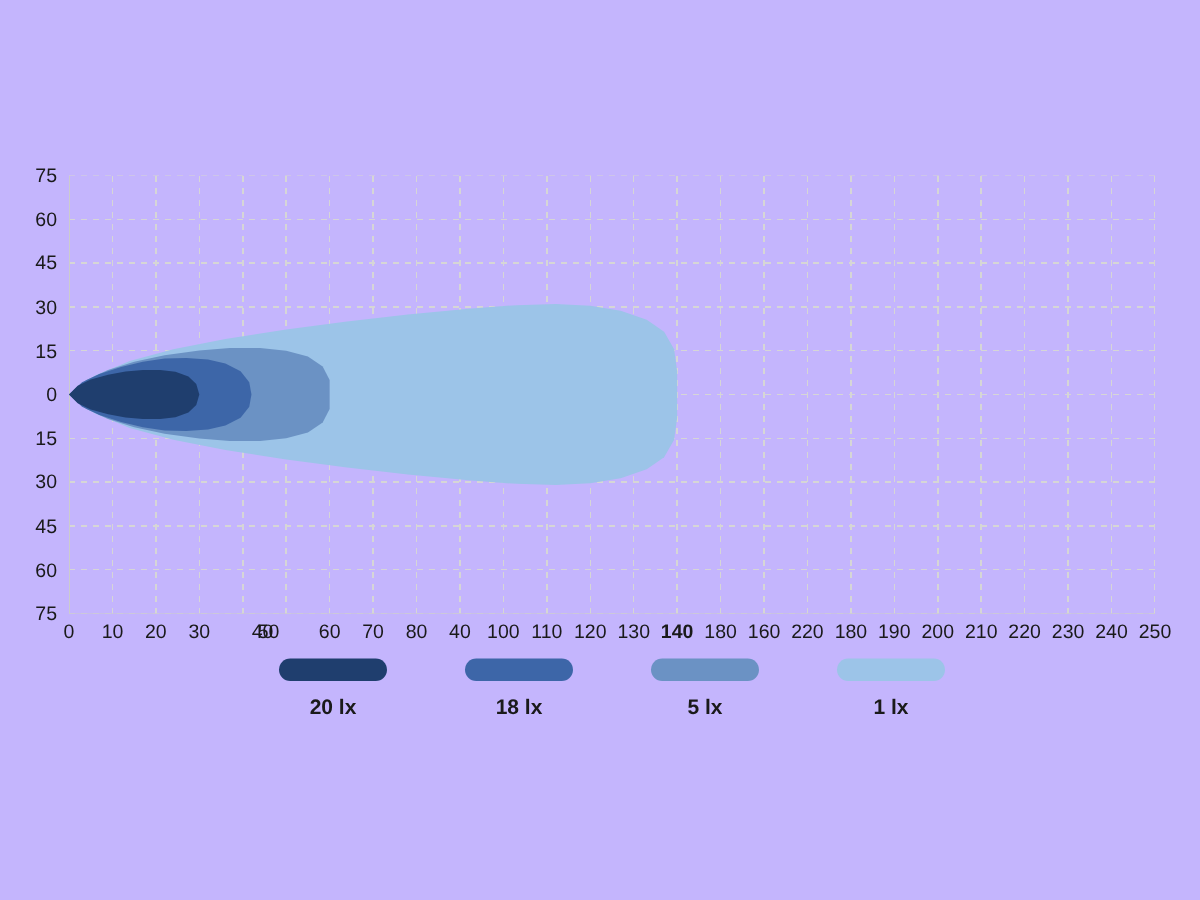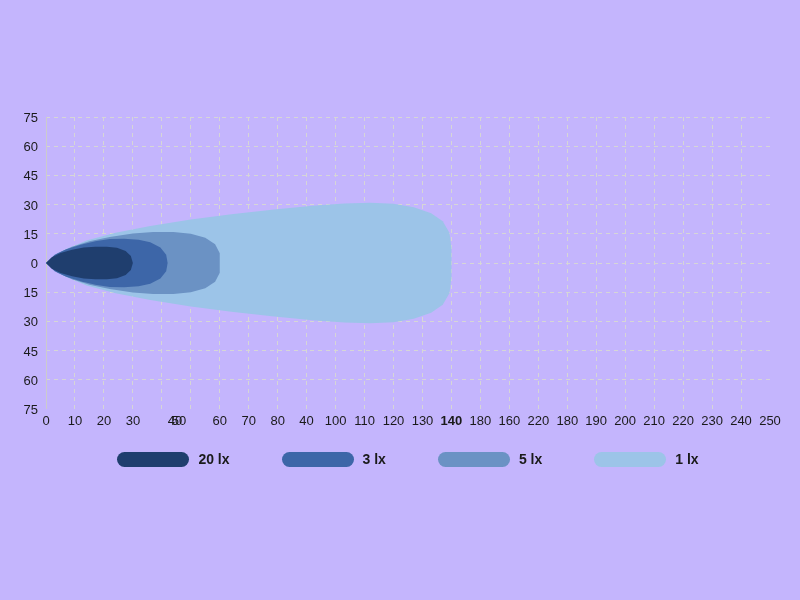--- a/index.html
+++ b/index.html
@@ -80,21 +80,21 @@
     width: 724px;
     height: 26px;
     display: flex;
     flex-direction: row;
     align-items: center;
     justify-content: center;
     gap: 52px;
   }
   .legend-item {
     display: flex;
-    flex-direction: row;
+    flex-direction: column;
     align-items: center;
     gap: 9px;
   }
   .legend-swatch {
     width: 72px;
     height: 15px;
     border-radius: 8px;
   }
   .legend-label {
     font-family: "Liberation Sans", sans-serif;
@@ -202,21 +202,21 @@
       <div class="tick-label" style="position: absolute; left: 724px;">250</div>
     </div>
 
   <div id="legend">
       <div class="legend-item">
         <span class="legend-swatch" style="background: rgb(31, 62, 110);"></span>
         <span class="legend-label">20 lx</span>
       </div>
       <div class="legend-item">
         <span class="legend-swatch" style="background: rgb(61, 102, 168);"></span>
-        <span class="legend-label">3 lx</span>
+        <span class="legend-label">18 lx</span>
       </div>
       <div class="legend-item">
         <span class="legend-swatch" style="background: rgb(107, 146, 196);"></span>
         <span class="legend-label">5 lx</span>
       </div>
       <div class="legend-item">
         <span class="legend-swatch" style="background: rgb(156, 196, 232);"></span>
         <span class="legend-label">1 lx</span>
       </div>
     </div>

